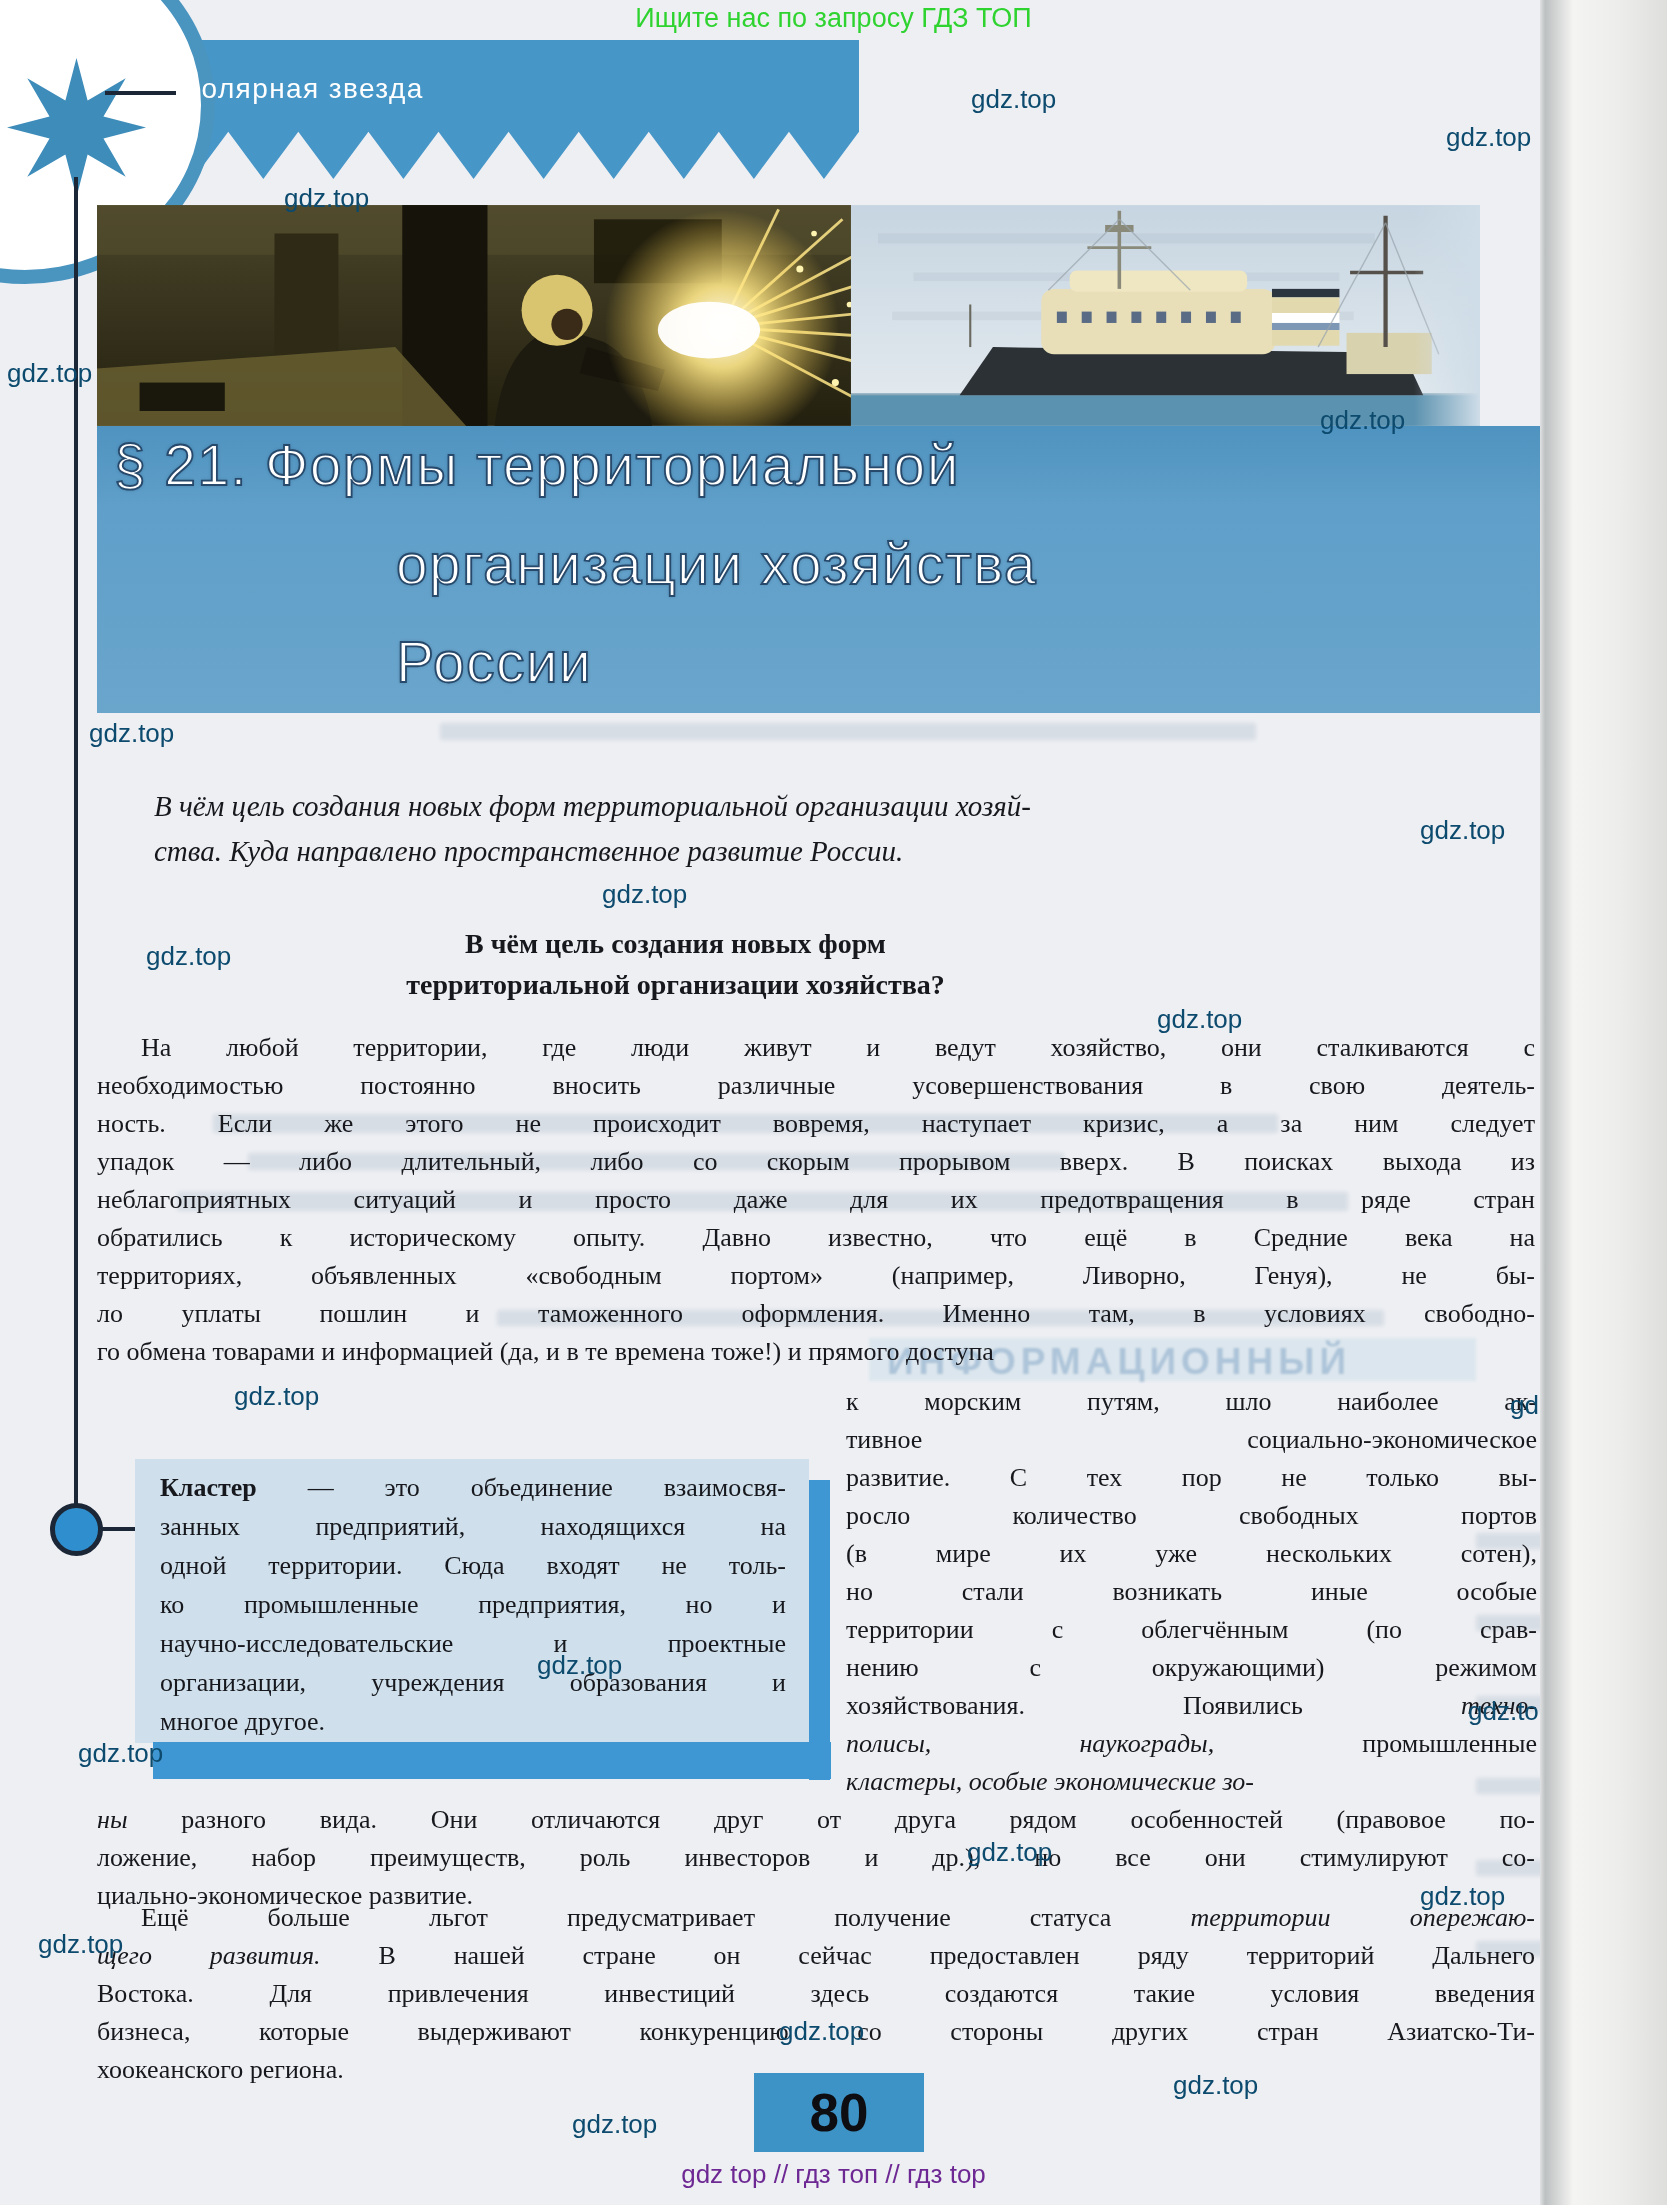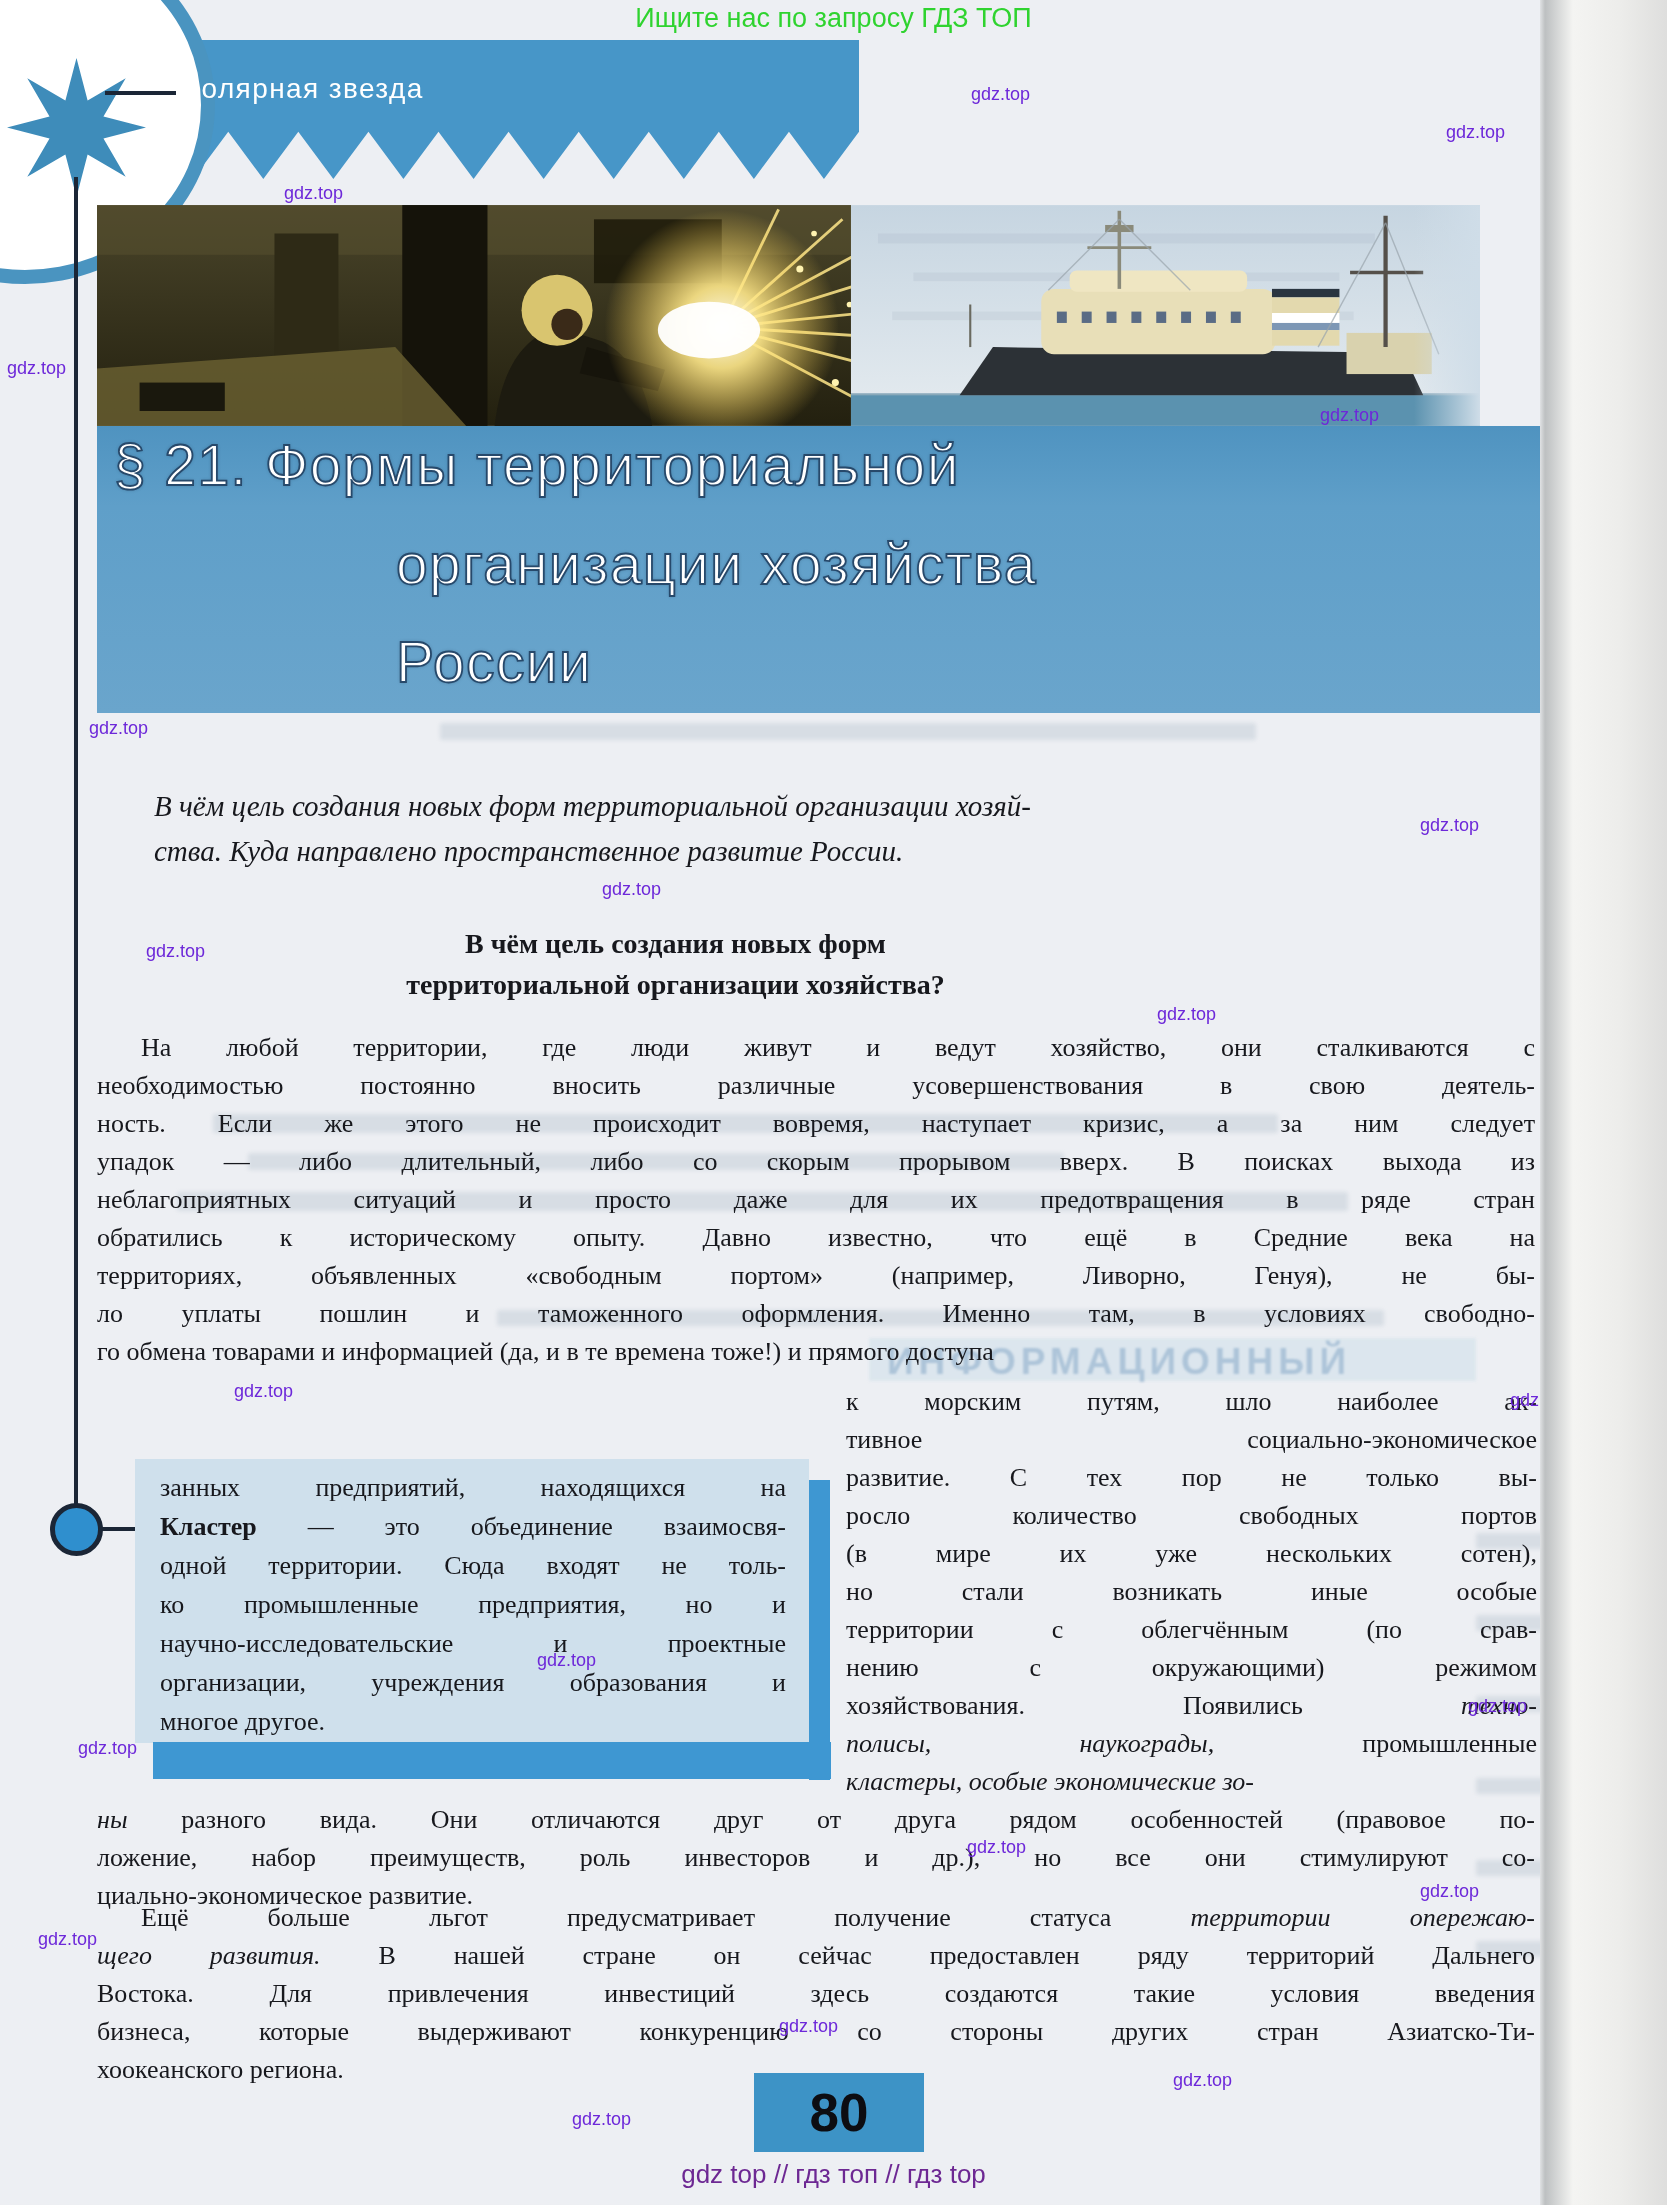--- a/index.html
+++ b/index.html
@@ -55,21 +55,21 @@
   .box-bar-b{position:absolute;left:153px;top:1742px;width:678px;height:37px;background:#3e97d2;}
   
   .pagenum{position:absolute;left:754px;top:2073px;width:170px;height:79px;background:#3d93c6;
         display:flex;align-items:center;justify-content:center;font-family:"Liberation Sans",sans-serif;
         font-weight:700;font-size:53px;color:#0d0d12;}
   .footer-wm{position:absolute;left:0;top:2159px;width:1667px;text-align:center;
         font-family:"Liberation Sans",sans-serif;font-size:26px;color:#6d2893;font-weight:500;}
   .top-green{position:absolute;left:0;top:2.8px;width:1667px;text-align:center;
         font-family:"Liberation Sans",sans-serif;font-size:27px;color:#2fd32f;}
   
-  .wm{position:absolute;font-family:"Liberation Sans",sans-serif;font-size:18px;color:#6d28d9;
+  .wm{position:absolute;font-family:"Liberation Sans",sans-serif;font-size:26px;color:#0c4a6e;
       white-space:nowrap;}
   
   .gbar{position:absolute;background:#9fb0bf;opacity:.28;filter:blur(2.1px);border-radius:2.1px;}
   .gblue{position:absolute;left:869px;top:1338px;width:607px;height:43px;background:#cfe0ea;
       opacity:.55;filter:blur(1.4px);}
   .ghost-caps{position:absolute;left:887px;top:1341px;font-family:"Liberation Sans",sans-serif;
       font-weight:700;font-size:37px;letter-spacing:5px;color:#7fa3c4;opacity:.5;filter:blur(1.1px);
       white-space:nowrap;}
 </style>
 </head>
@@ -231,22 +231,22 @@
       <div class="jl"><span>обратились к историческому опыту. Давно известно, что ещё в Средние века на</span></div>
       <div class="jl"><span>территориях, объявленных «свободным портом» (например, Ливорно, Генуя), не бы-</span></div>
       <div class="jl"><span>ло уплаты пошлин и таможенного оформления. Именно там, в условиях свободно-</span></div>
       <div class="jl end"><span>го обмена товарами и информацией (да, и в те времена тоже!) и прямого доступа</span></div>
     </div>
 
   <div class="cluster-box"></div>
   <div class="box-bar-r"></div>
   <div class="box-bar-b"></div>
   <div class="textblock" id="boxtext">
+      <div class="jl"><span class="bd">Кластер</span><span> — это объединение взаимосвя-</span></div>
       <div class="jl"><span>занных предприятий, находящихся на</span></div>
-      <div class="jl"><span class="bd">Кластер</span><span> — это объединение взаимосвя-</span></div>
       <div class="jl"><span>одной территории. Сюда входят не толь-</span></div>
       <div class="jl"><span>ко промышленные предприятия, но и</span></div>
       <div class="jl"><span>научно-исследовательские и проектные</span></div>
       <div class="jl"><span>организации, учреждения образования и</span></div>
       <div class="jl end"><span>многое другое.</span></div>
     </div>
 
   <div class="textblock" id="rightcol">
       <div class="jl"><span>к морским путям, шло наиболее ак-</span></div>
       <div class="jl"><span>тивное социально-экономическое</span></div>

